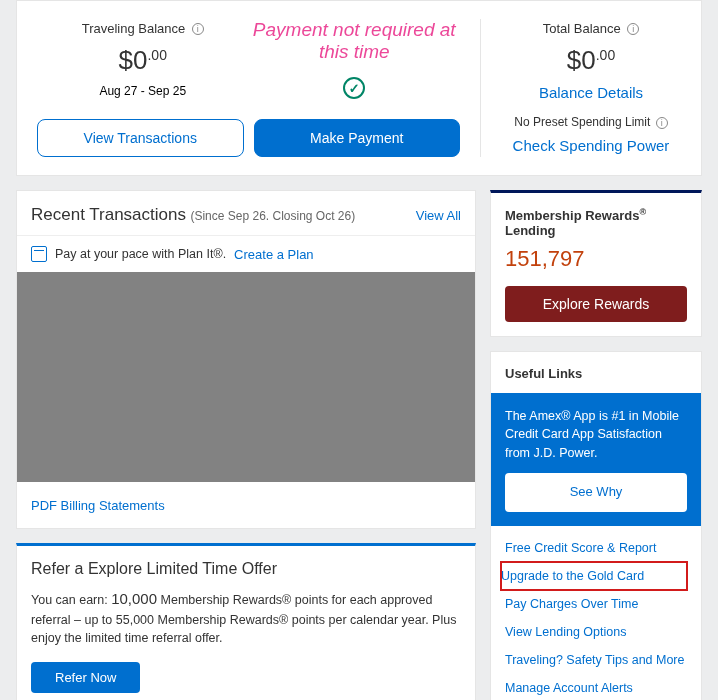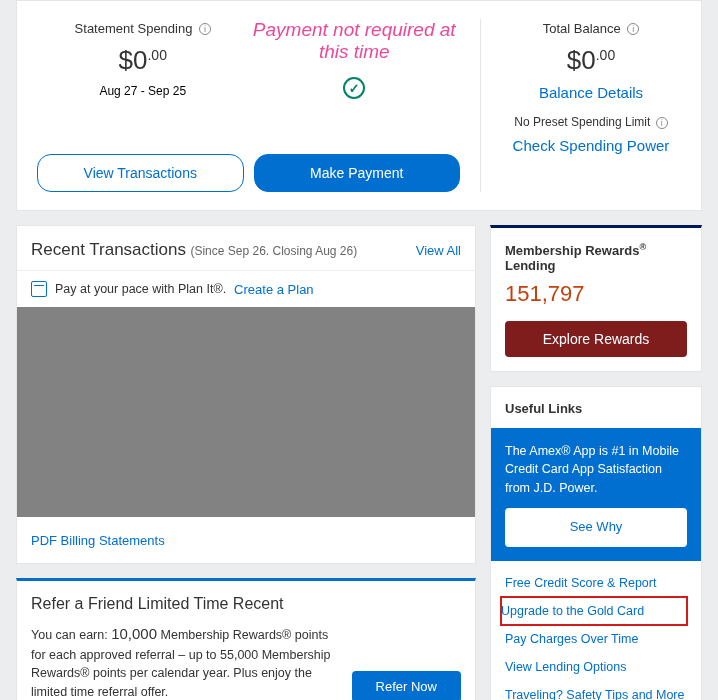--- a/index.html
+++ b/index.html
@@ -46,22 +46,22 @@
   .amt .cents { font-size:14px; vertical-align:top; position:relative; top:2px; }
   .stmt-dates { font-size:12px; color:#000000; margin-top:8px; }
   .pay-not-req { color:#ec4899; font-size:19px; font-weight:500;font-style:italic; }
   .checkmark {
     width:22px; height:22px; border:2px solid #008566; border-radius:50%;
     display:inline-flex; align-items:center; justify-content:center;
     margin-top:14px; color:#008566; font-size:13px; font-weight:bold;
   }
   .btn-row { display:flex; gap:10px; margin-top:20px; }
   .btn {
-    flex:1; text-align:center; padding:10px 0; border-radius:14px;
-    font-size:14px; font-weight:500; cursor:pointer;margin-top:35px;
+    flex:1; text-align:center; padding:10px 0; border-radius:8px;
+    font-size:14px; font-weight:500; cursor:pointer;
   }
   .btn-outline { border:1px solid #006fcf; color:#006fcf; background:#fff; }
   .btn-primary { background:#006fcf; color:#fff; border:1px solid #006fcf; }
   .btn-dark { background:#7f1d1d; color:#fff; border:none; padding:10px 0; display:block; text-align:center; font-size:14px; border-radius:4px; }
   .btn-white { background:#fff; color:#006fcf; border:none; padding:10px 0; display:block; text-align:center; font-size:13px; border-radius:4px; }
   .right-link { display:block; font-size:15px; margin-top:8px; }
   .nopreset { font-size:12px; color:#333; margin-top:14px; }
 
   
   .cols { display:flex; gap:14px; }
@@ -81,21 +81,21 @@
     position:relative; display:inline-block;
   }
   .cal-icon::before {
     content:""; position:absolute; top:3px; left:2px; right:2px; height:1px; background:#006fcf;
   }
   .gray-block { background:#828282; height:210px; margin:0; }
   .pdf-link { padding:14px; }
 
   
   .refer { padding:14px; border-top:3px solid #006fcf; }
-  .refer-row { display:flex; gap:14px; align-items:flex-end; }
+  .refer-row { display:flex; gap:14px; align-items:flex-start;flex-direction:column; }
   .refer-h { font-size:16px; font-weight:400; margin-bottom:10px; }
   .refer-body { font-size:12.5px; color:#333; line-height:1.5; flex:1; }
   .refer-body .big { font-size:15px; }
   .refer-btn {
     background:#006fcf; color:#fff; border:none; border-radius:4px;
     padding:8px 24px; font-size:13px; font-weight:500; white-space:nowrap;
   }
 
   
   .offers-h { color:#006fcf; font-size:16px; padding:14px 14px 6px; }
@@ -114,21 +114,21 @@
   .link-list a { display:block; font-size:12.5px; padding:7px 0; }
   .hl { outline:2.5px solid #d21b1b; outline-offset:-1px; padding-left:4px; padding-right:4px; margin-left:-4px; }
 </style>
 </head>
 <body>
 
 <div class="panel top-panel">
   <div class="top-left">
     <div class="stmt-header">
       <div class="stmt-col">
-        <span class="lbl">Statement Spending</span>
+        <span class="lbl">Traveling Balance</span>
         <span class="info-icon">i</span>
         <div class="amt">
           <span>$0</span><span class="cents">.00</span>
         </div>
         <div class="stmt-dates">Aug 27 - Sep 25</div>
       </div>
       <div class="stmt-col">
         <div class="pay-not-req">Payment not required at this time</div>
         <div class="checkmark">✓</div>
       </div>
@@ -154,37 +154,37 @@
 </div>
 
 <div class="cols">
 
   <div class="col-left">
 
     <div class="panel">
       <div class="rt-head">
         <div>
           <span class="rt-title">Recent Transactions</span>
-          <span class="rt-sub">(Since Sep 26. Closing Aug 26)</span>
+          <span class="rt-sub">(Since Sep 26. Closing Oct 26)</span>
         </div>
         <a href="#">View All</a>
       </div>
       <div class="rt-planit">
         <span class="cal-icon"></span>
         <span>Pay at your pace with Plan It®.</span>
         <a href="#">Create a Plan</a>
       </div>
       <div class="gray-block"></div>
       <div class="pdf-link">
         <a href="#">PDF Billing Statements</a>
       </div>
     </div>
 
     <div class="panel refer">
-      <div class="refer-h">Refer a Friend Limited Time Recent</div>
+      <div class="refer-h">Refer a Explore Limited Time Offer</div>
       <div class="refer-row">
         <div class="refer-body">
           <span>You can earn: </span><span class="big">10,000</span><span> Membership Rewards® points for each approved referral – up to 55,000 Membership Rewards® points per calendar year. Plus enjoy the limited time referral offer.</span>
         </div>
         <button class="refer-btn">Refer Now</button>
       </div>
     </div>
 
     <div class="panel">
       <div class="offers-h">Amex Offers &amp; Benefits</div>

